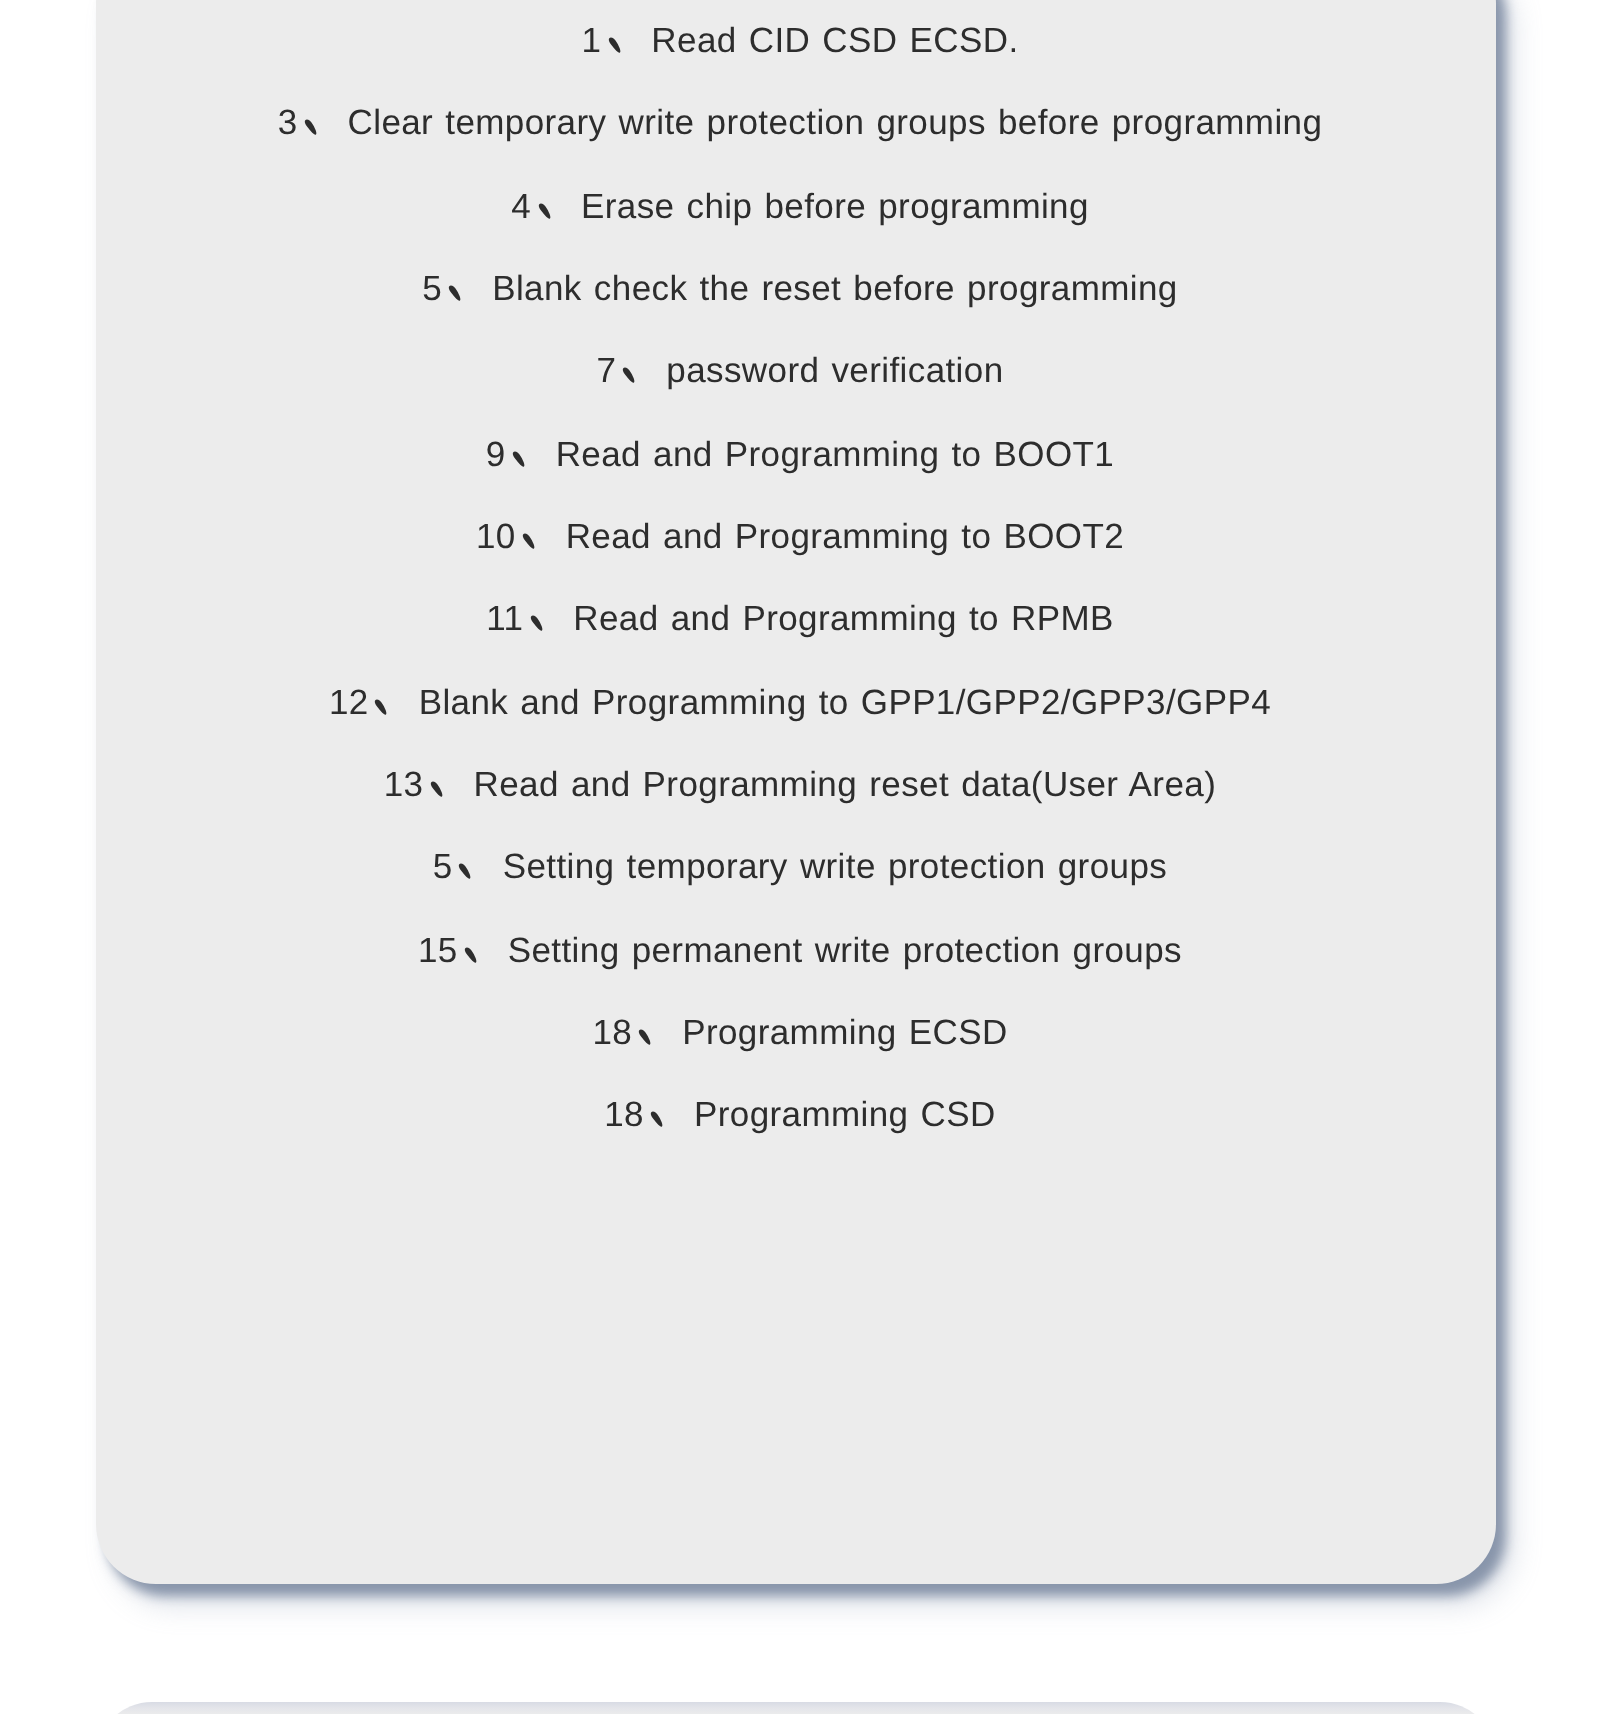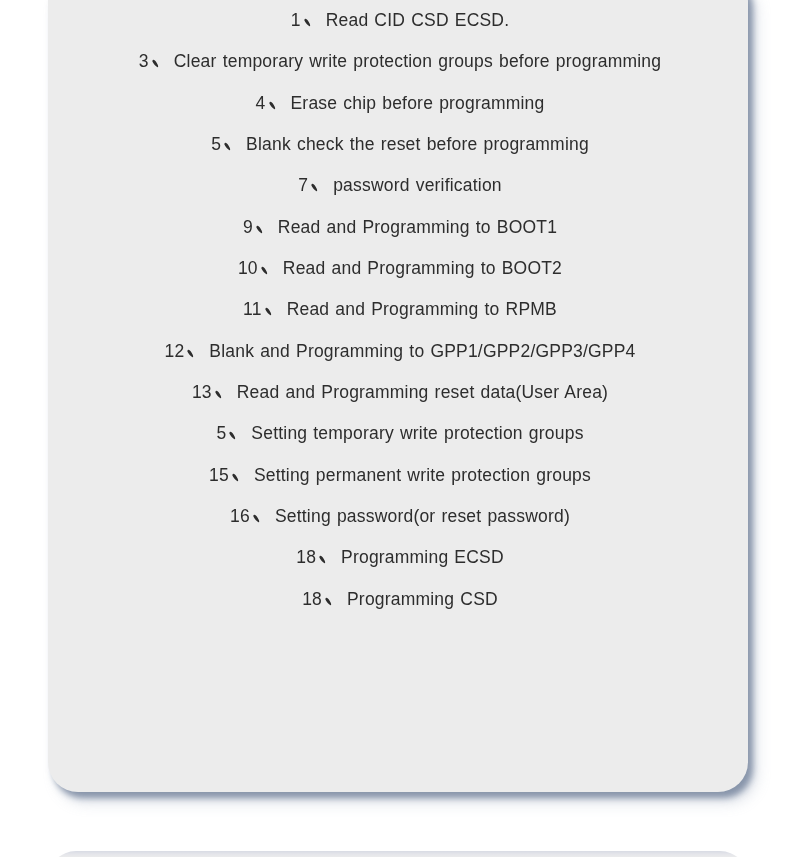--- a/index.html
+++ b/index.html
@@ -129,23 +129,20 @@
   </li>
 
   <li class="op-row">
     <span class="op-num">5</span><span class="cjk-comma"></span><span class="op-text">Setting temporary write protection groups</span>
   </li>
 
   <li class="op-row">
     <span class="op-num">15</span><span class="cjk-comma"></span><span class="op-text">Setting permanent write protection groups</span>
   </li>
 
-  <li class="op-row">
-    <span class="op-num">16</span><span class="cjk-comma"></span><span class="op-text">Setting password(or reset password)</span>
-  </li>
 
   <li class="op-row">
     <span class="op-num">18</span><span class="cjk-comma"></span><span class="op-text">Programming ECSD</span>
   </li>
 
   <li class="op-row">
     <span class="op-num">18</span><span class="cjk-comma"></span><span class="op-text">Programming CSD</span>
   </li>
 
 </ol>

